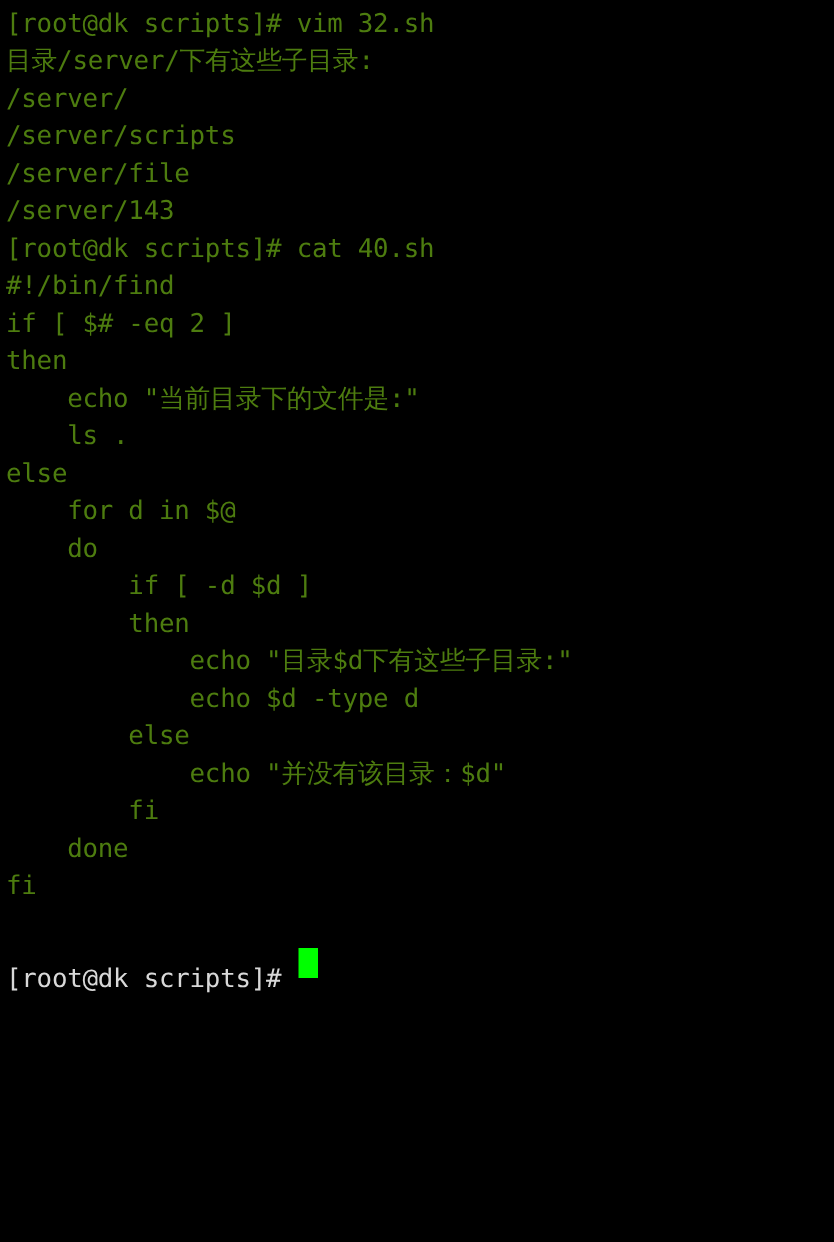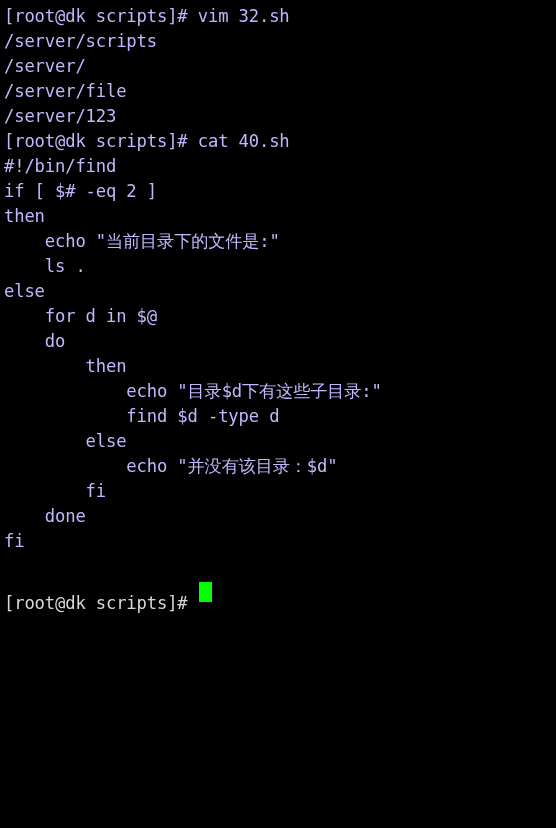--- a/index.html
+++ b/index.html
@@ -21,21 +21,21 @@
   }
   #screen {
     padding: 4px 0 0 4px;
     box-sizing: border-box;
   }
   .line {
     white-space: pre;
     height: 25px;
     line-height: 25px;
     letter-spacing: -0.15px;
-    color: #c4b5fd;
+    color: #4d7c0f;
   }
   .line.blank {
     height: 25px;
   }
   .prompt-line {
     white-space: pre;
     height: 25px;
     line-height: 25px;
     letter-spacing: -0.15px;
     color: #d8d8d8;
@@ -55,36 +55,38 @@
     margin-left: 1px;
   }
 </style>
 </head>
 <body>
 
 <div id="terminal">
   <div id="screen">
 
     <div class="line">[root@dk scripts]# vim 32.sh</div>
+    <div class="line">目录/server/下有这些子目录:</div>
+    <div class="line">/server/</div>
     <div class="line">/server/scripts</div>
-    <div class="line">/server/</div>
     <div class="line">/server/file</div>
-    <div class="line">/server/123</div>
+    <div class="line">/server/143</div>
     <div class="line">[root@dk scripts]# cat 40.sh</div>
     <div class="line">#!/bin/find</div>
     <div class="line">if [ $# -eq 2 ]</div>
     <div class="line">then</div>
     <div class="line">    echo "当前目录下的文件是:"</div>
     <div class="line">    ls .</div>
     <div class="line">else</div>
     <div class="line">    for d in $@</div>
     <div class="line">    do</div>
+    <div class="line">        if [ -d $d ]</div>
     <div class="line">        then</div>
     <div class="line">            echo "目录$d下有这些子目录:"</div>
-    <div class="line">            find $d -type d</div>
+    <div class="line">            echo $d -type d</div>
     <div class="line">        else</div>
     <div class="line">            echo "并没有该目录：$d"</div>
     <div class="line">        fi</div>
     <div class="line">    done</div>
     <div class="line">fi</div>
     <div class="line blank"></div>
 
     <div class="prompt-line">
       <span class="prompt-text">[root@dk scripts]# </span><span class="cursor"></span>
     </div>

